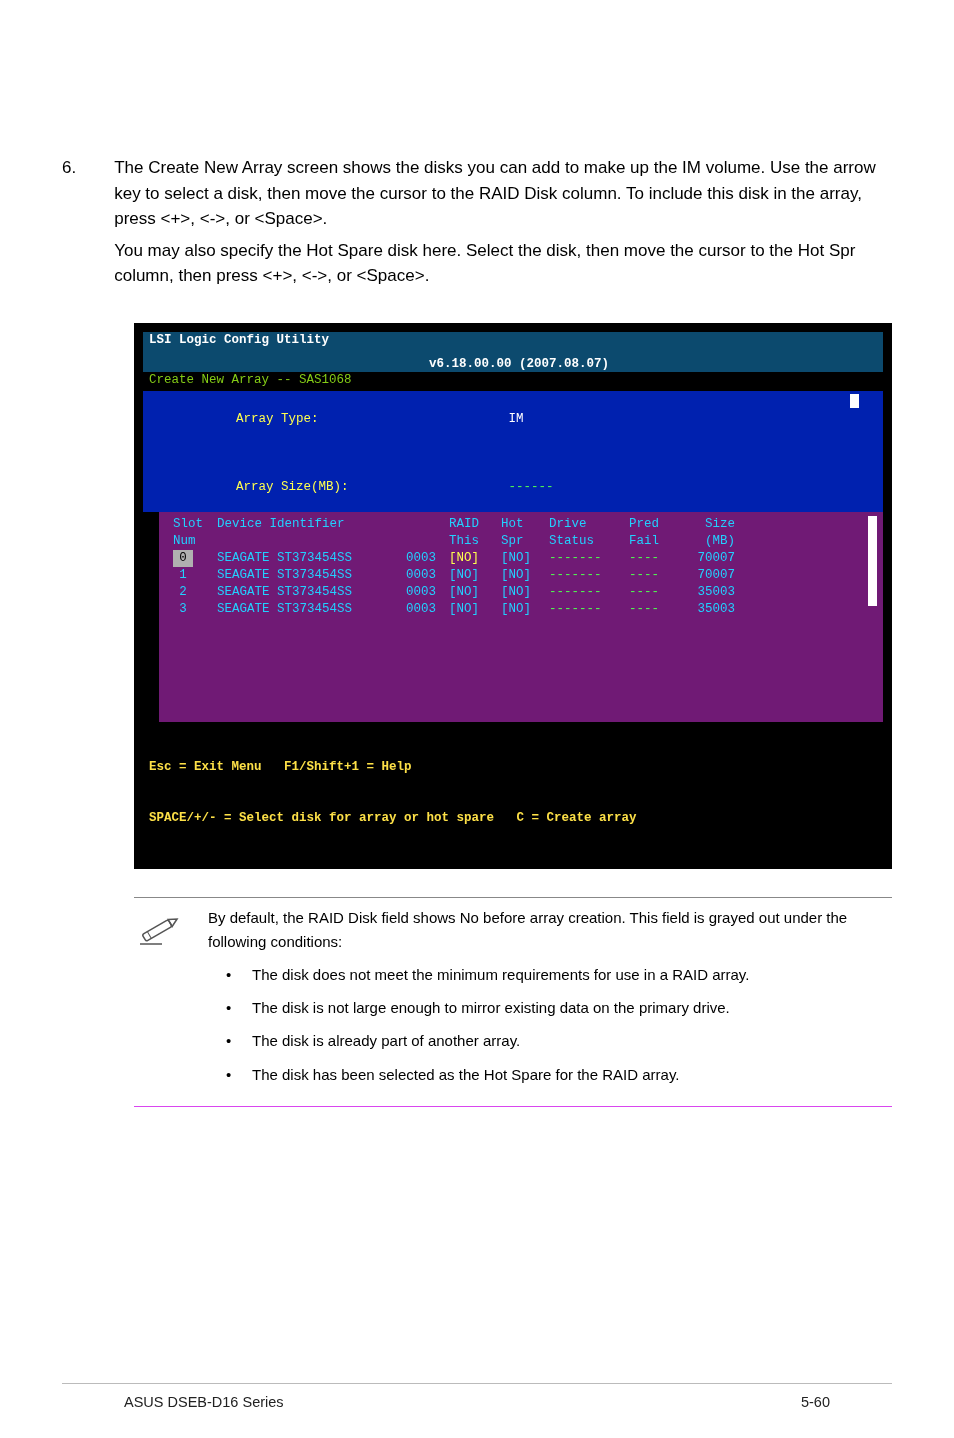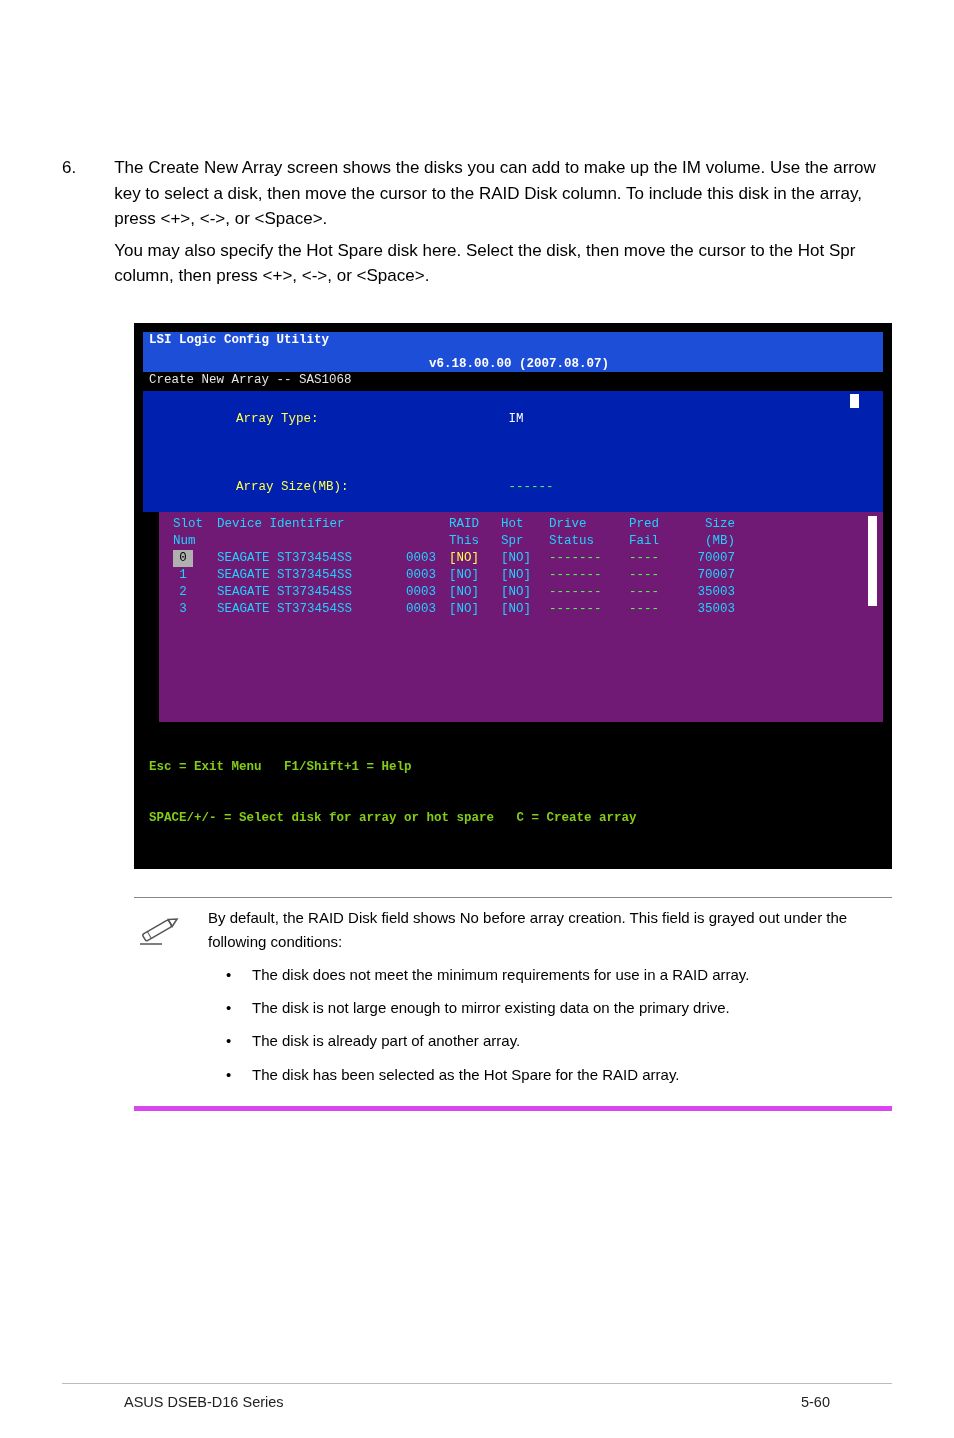--- a/index.html
+++ b/index.html
@@ -35,29 +35,29 @@
     padding: 9px;
   }
   .terminal {
     font-family: "Courier New", monospace;
     font-size: 12.5px;
     line-height: 1.35;
     color: #fff;
   }
   .term-header {
     display: flex;
-    background: #1d4ed8;
+    background: #0c4a6e;
     color: #fff;
     font-weight: bold;
     padding: 0 6px;
   }
   .term-header .left { white-space: pre; }
   .term-header .right { white-space: pre; margin-top: 24px; }
   .term-sub {
-    color: #e5e5e5;
+    color: #84cc16;
     padding: 0 6px;
     white-space: pre;
   }
   .term-arraytype {
     background: #0021af;
     color: #ffff4f;
     padding: 3px 0 0 0;
     margin-top: 2px;
   }
   .term-arraytype-row { white-space: pre; position: relative; padding-left: 18px; }
@@ -96,29 +96,29 @@
   .term-body .scrollbar {
     position: absolute;
     right: 6px;
     top: 4px;
     width: 9px;
     height: 90px;
     background: #fff;
   }
   .term-footer {
     background: #000;
-    color: #84cc16;
+    color: #fde047;
     font-weight: bold;
     padding: 3px 6px 0 6px;
     white-space: pre;
   }
   .note-block {
     margin: 28px 0 0 72px;
     border-top: 1px solid #888;
-    border-bottom: 5px solid #d946ef;
+    border-bottom: 1px solid #d946ef;
     padding: 8px 0 10px 0;
     display: flex;
     gap: 22px;
     font-size: 15px;
     line-height: 1.55;
   }
   .note-icon {
     flex: 0 0 52px;
     display: flex;
     align-items: flex-start;

